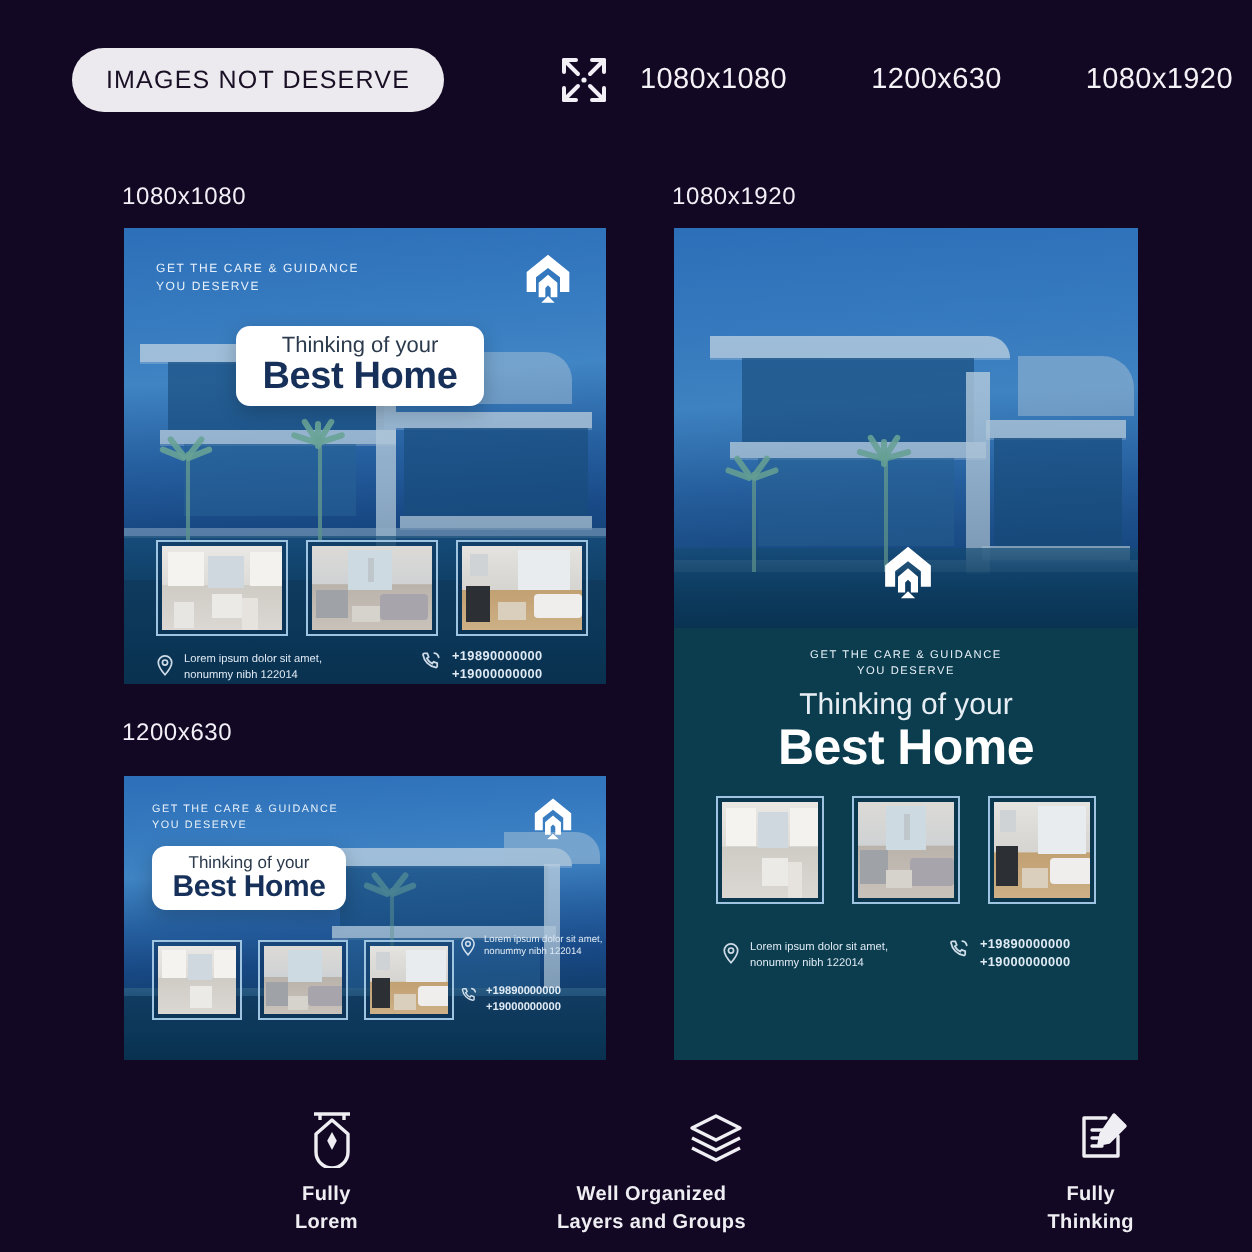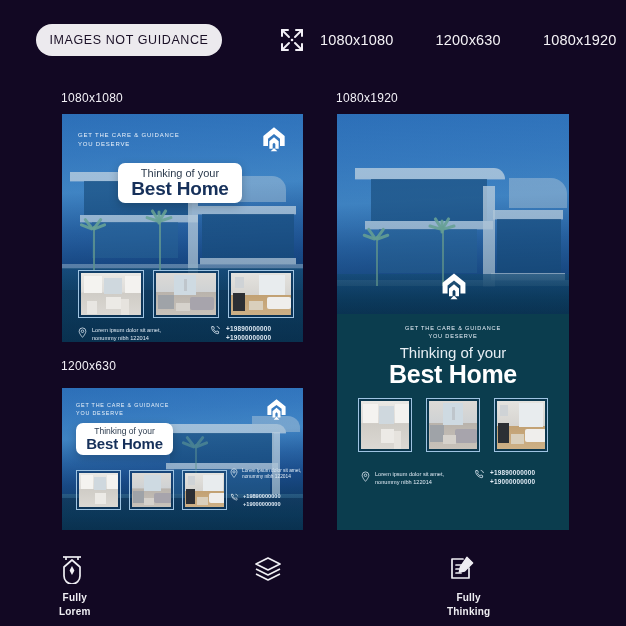--- a/index.html
+++ b/index.html
@@ -103,35 +103,35 @@
   .cicon { flex: 0 0 auto; opacity: .92; }
   .cicon svg { display: block; }
 
   .teal { background: #0b3d4e; }
 
   
   .features {
     position: absolute; left: 0; bottom: 8px; width: 626px;
     display: flex; align-items: flex-start; justify-content: center; gap: 74px;
   }
-  .feature { width: 120px; display: flex; flex-direction: column; align-items: flex-start; gap: 7px; }
+  .feature { width: 120px; display: flex; flex-direction: column; align-items: flex-end; gap: 7px; }
   .feature .fic { height: 30px; display: flex; align-items: center; justify-content: center; }
   .feature .flabel {
     color: #efeef3; font-size: 10px; line-height: 1.35; text-align: center; font-weight: 700; letter-spacing: .2px;
   }
 </style>
 </head>
 <body>
 
 <div class="page">
 
   <div class="topbar">
 
     <div class="pill">
-      <span>IMAGES NOT GUIDANCE</span>
+      <span>IMAGES NOT DESERVE</span>
     </div>
 
     <div class="sizes">
       <span class="expand-icon">
         <svg viewBox="0 0 28 28" fill="none">
           <g stroke="#f2f0f6" stroke-width="2" stroke-linecap="round" stroke-linejoin="round">
             <path d="M4 10V4h6"></path>
               <path d="M4 4l7 7"></path>
             <path d="M24 10V4h-6"></path>
               <path d="M24 4l-7 7"></path>
@@ -504,20 +504,24 @@
     </div>
 
     <div class="feature">
       <div class="fic">
         <svg width="30" height="30" viewBox="0 0 30 30" fill="none" stroke="#efeef3" stroke-width="1.7" stroke-linejoin="round">
           <path d="M15 4 L27 10 L15 16 L3 10 Z"></path>
           <path d="M3 15 L15 21 L27 15"></path>
           <path d="M3 20 L15 26 L27 20"></path>
         </svg>
       </div>
+      <div class="flabel">
+        <span style="display:block;">Well Organized</span>
+        <span style="display:block;">Layers and Groups</span>
+      </div>
     </div>
 
     <div class="feature">
       <div class="fic">
         <svg width="30" height="30" viewBox="0 0 30 30" fill="none" stroke="#efeef3" stroke-width="1.7" stroke-linejoin="round" stroke-linecap="round">
           <path d="M22 14v10H5V5h11"></path>
           <path d="M9 11h8"></path>
             <path d="M9 15h8"></path>
             <path d="M9 19h5"></path>
           <path d="M20 3.5 L25.5 9 L17.5 17 L12.5 18 L13.5 13 Z" fill="#efeef3" stroke="#efeef3"></path>

